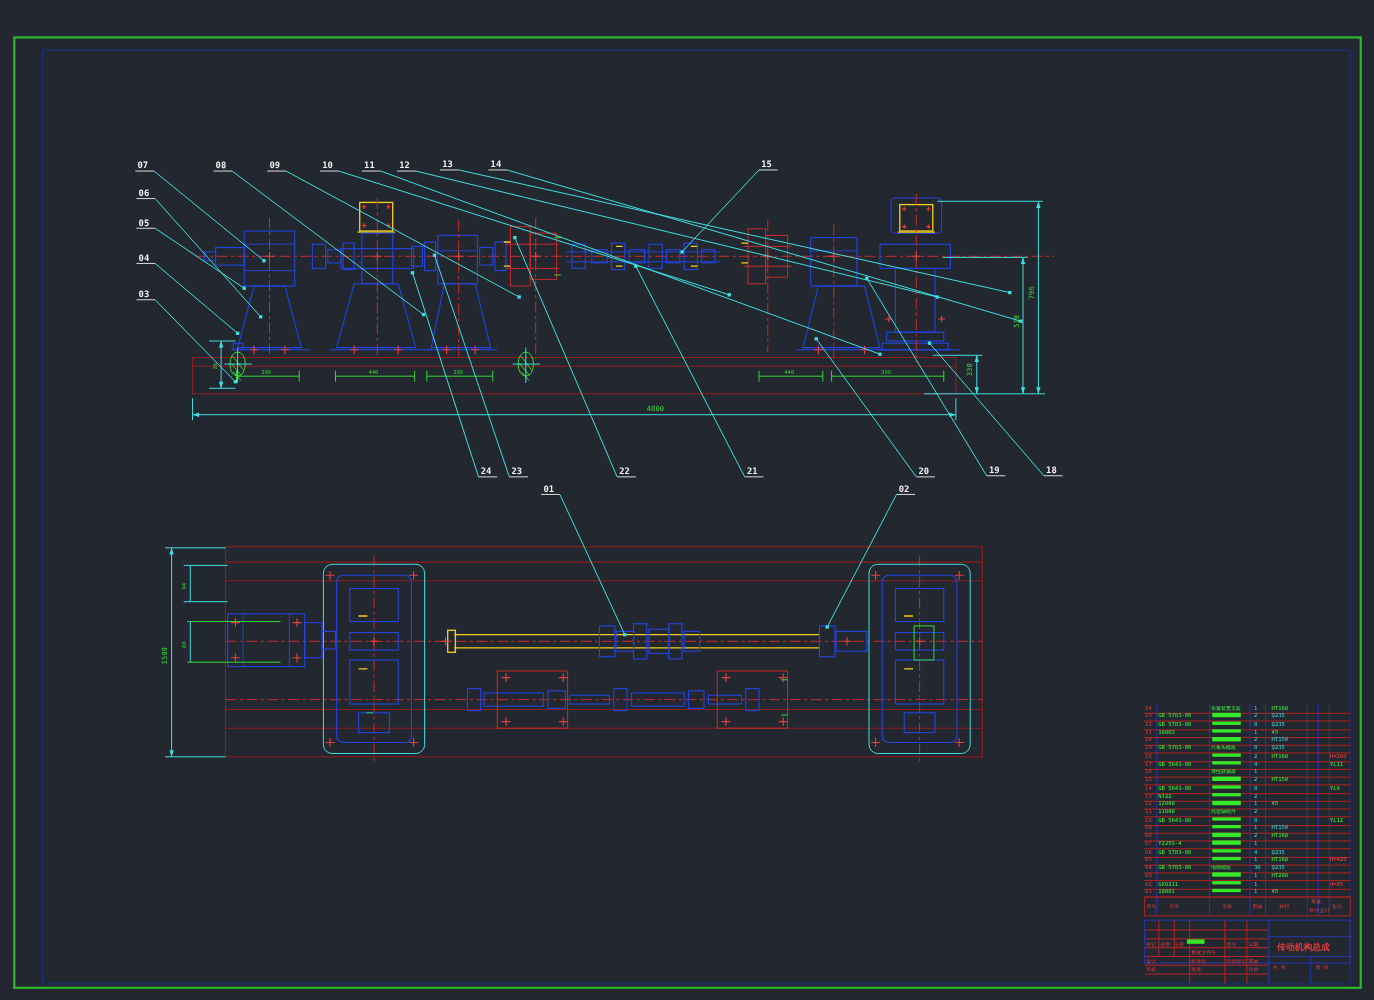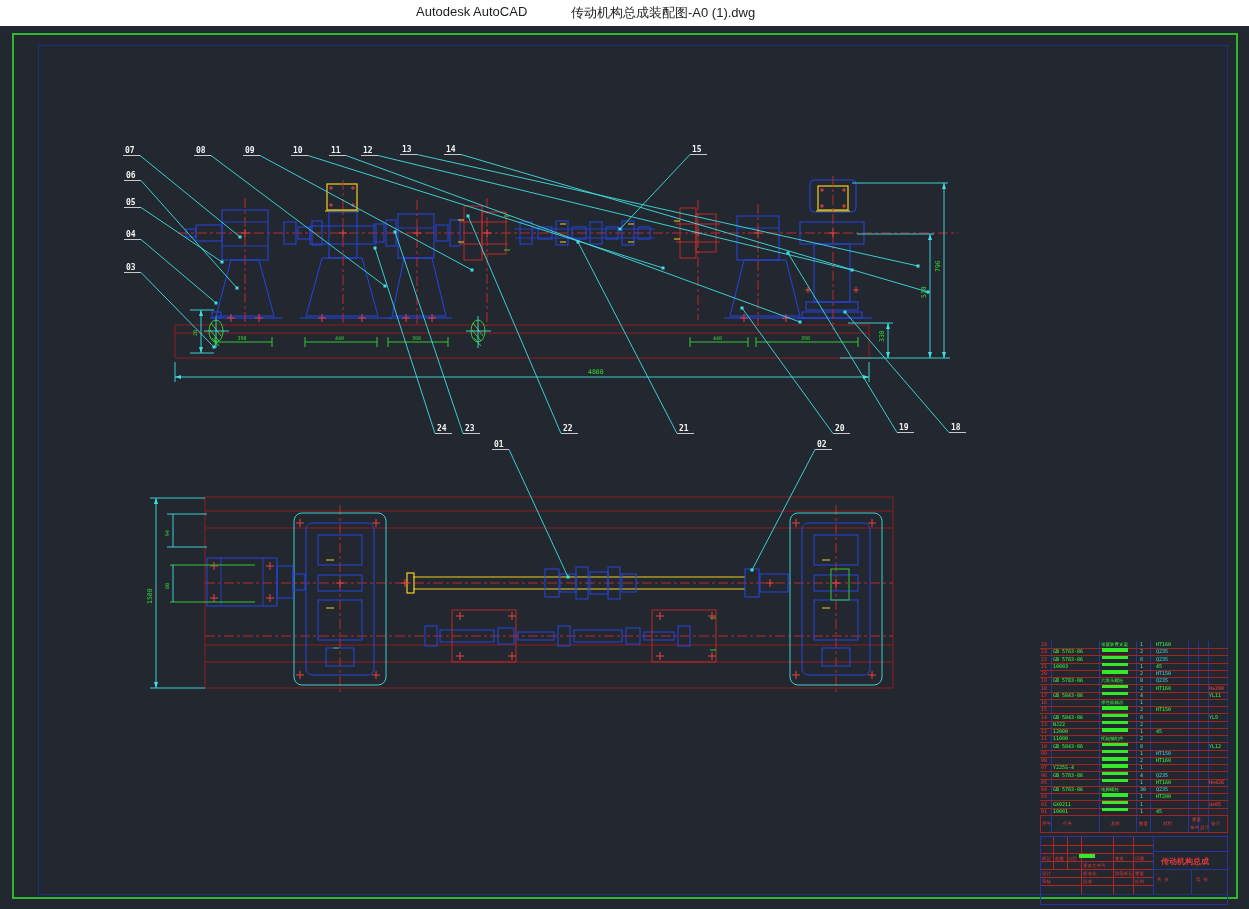--- a/index.html
+++ b/index.html
@@ -36,40 +36,36 @@
   .bom-row{position:absolute;left:0;width:188px;height:8px;border-bottom:1px solid #a32222;box-sizing:border-box;}
   .bom-row span{position:absolute;top:0;font-size:5px;line-height:7px;white-space:nowrap;
                 font-family:"DejaVu Sans Mono",monospace;}
   .ci{color:#e03a3a;} .cg{color:#3aff3a;} .cc{color:#35e0e0;} .cr{color:#ff4040;}
   .bar{position:absolute;left:62px;top:2px;width:26px;height:3.5px;background:#35e82a;}
   #bom-header{position:absolute;left:1040px;top:815px;width:188px;height:18px;
               border:1px solid #a32222;box-sizing:border-box;}
   #bom-header span{position:absolute;font-size:4.5px;color:#e03a3a;white-space:nowrap;
                    font-family:"DejaVu Sans Mono",monospace;}
   
-  #tblock{position:absolute;left:1040px;top:836px;width:188px;height:69px;
+  #tblock{position:absolute;left:1040px;top:836px;width:188px;height:40px;
           border:1px solid #24369e;box-sizing:border-box;}
   #tblock .hl{position:absolute;left:0;width:112px;height:1px;background:#b02525;}
   #tblock .vl{position:absolute;top:0;width:1px;background:#b02525;}
   #tblock .bvl{position:absolute;width:1px;background:#24369e;}
   #tblock .bhl{position:absolute;height:1px;background:#24369e;}
   #tblock span{position:absolute;font-size:4.5px;color:#e03a3a;white-space:nowrap;
                font-family:"DejaVu Sans Mono",monospace;}
   #tb-title{font-size:8px !important;color:#e03a3a;font-weight:bold;}
   #tb-green{position:absolute;left:38px;top:17px;width:16px;height:4px;background:#35e82a;}
 </style>
 </head>
 <body>
 
 <div id="page">
 
-  <div id="titlebar">
-    <span id="app-title">Autodesk AutoCAD</span>
-    <span id="doc-title">传动机构总成装配图-A0 (1).dwg</span>
-  </div>
 
   <div id="outer-frame"></div>
   <div id="inner-frame"></div>
 
   <svg id="cad" viewBox="0 0 1249 909">
 
     <g>
 
       <path class="r cl" d="M178 233 H958"></path>
 

